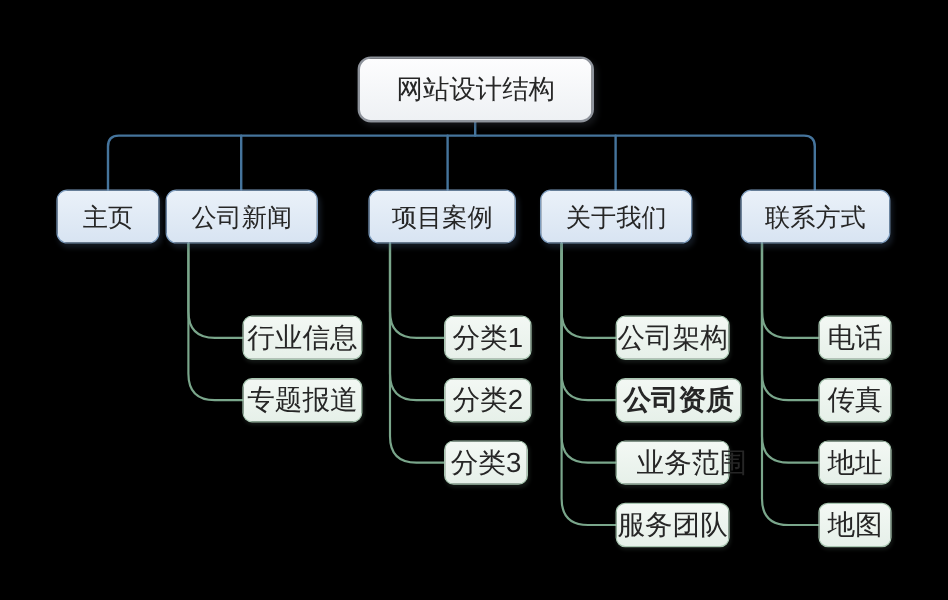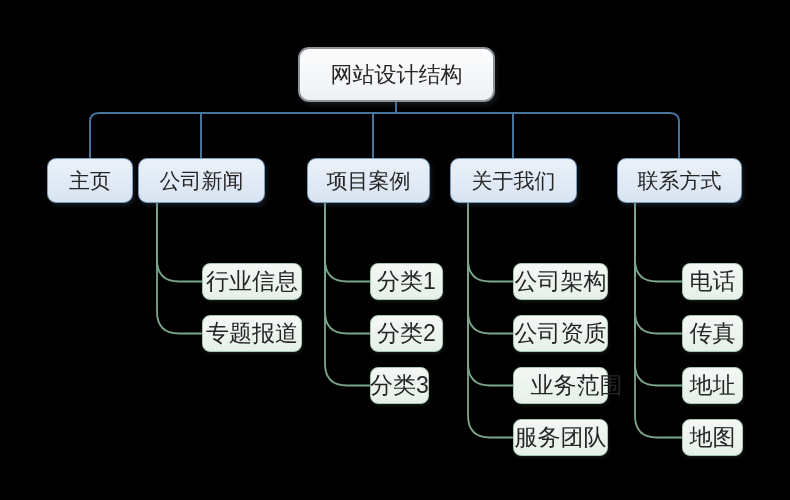--- a/index.html
+++ b/index.html
@@ -76,24 +76,24 @@
   <div class="node l2-node" style="left:138px; top:158px; width:127px; height:45px;">公司新闻</div>
   <div class="node l2-node" style="left:307px; top:158px; width:123px; height:45px;">项目案例</div>
   <div class="node l2-node" style="left:450px; top:158px; width:127px; height:45px;">关于我们</div>
   <div class="node l2-node" style="left:617px; top:158px; width:125px; height:45px;">联系方式</div>
 
   <div class="node l3-node" style="left:202px; top:263px; width:100px; height:37px;">行业信息</div>
   <div class="node l3-node" style="left:202px; top:315px; width:100px; height:37px;">专题报道</div>
 
   <div class="node l3-node" style="left:370px; top:263px; width:73px; height:37px;">分类1</div>
   <div class="node l3-node" style="left:370px; top:315px; width:73px; height:37px;">分类2</div>
-  <div class="node l3-node" style="left:370px; top:367px; width:59px; height:37px;">分类3</div>
+  <div class="node l3-node" style="left:370px; top:367px; width:70px; height:37px;">分类3</div>
 
   <div class="node l3-node" style="left:513px; top:263px; width:95px; height:37px;">公司架构</div>
-  <div class="node l3-node" style="left:513px; top:315px; width:95px; height:37px;">公司资质</div>
+  <div class="node l3-node" style="left:513px; top:315px; width:105px; height:37px;font-weight:bold;">公司资质</div>
   <div class="node l3-node" style="left:513px; top:367px; width:95px; height:37px;padding-left:32px;">业务范围</div>
   <div class="node l3-node" style="left:513px; top:419px; width:95px; height:37px;">服务团队</div>
 
   <div class="node l3-node" style="left:682px; top:263px; width:61px; height:37px;">电话</div>
   <div class="node l3-node" style="left:682px; top:315px; width:61px; height:37px;">传真</div>
   <div class="node l3-node" style="left:682px; top:367px; width:61px; height:37px;">地址</div>
   <div class="node l3-node" style="left:682px; top:419px; width:61px; height:37px;">地图</div>
 
 
 </div>

